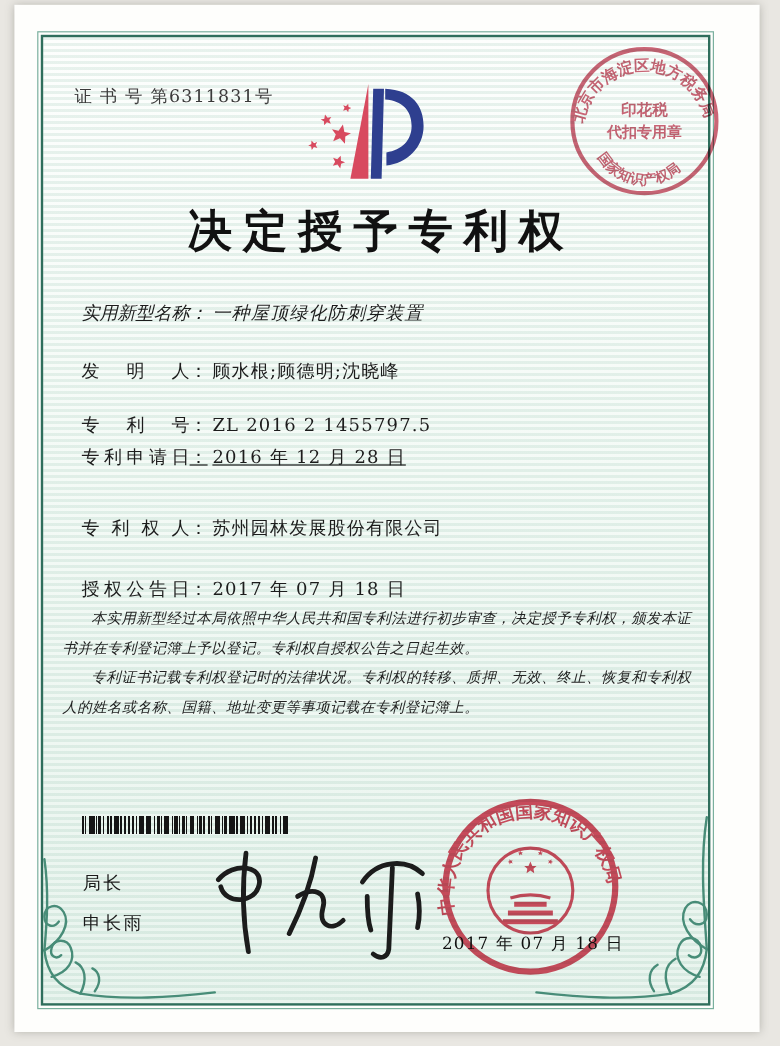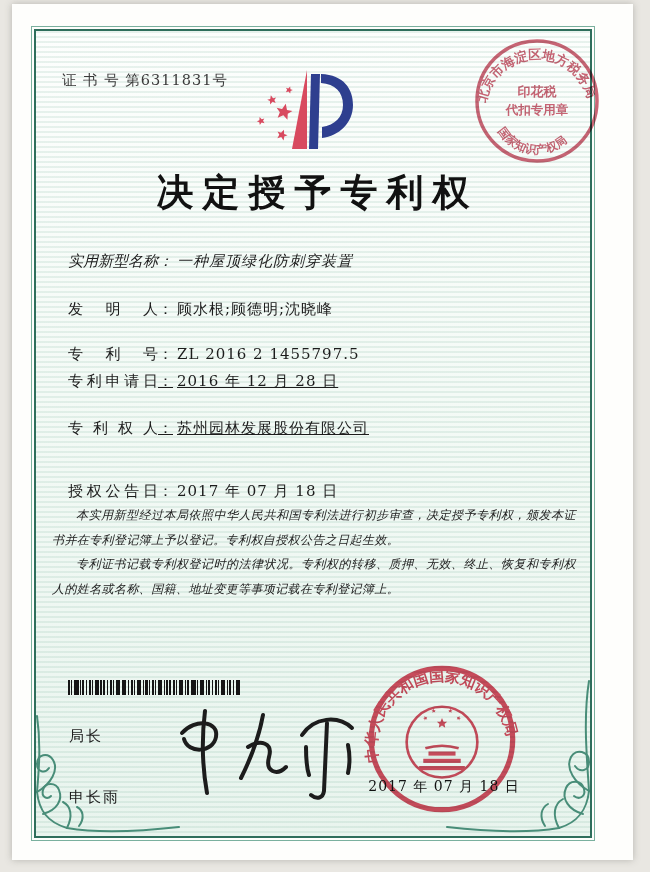--- a/index.html
+++ b/index.html
@@ -20,40 +20,40 @@
 
   .cert-no { position:absolute; left:30px; top:44px; font-size:14.5px; color:#3a3a3a; letter-spacing:1px; }
 
   .logo { position:absolute; left:212px; top:30px; }
 
   .title { position:absolute; left:0; right:0; top:141px; text-align:center;
            font-size:37px; font-weight:600; color:#111; letter-spacing:9px; text-indent:9px; }
 
   .field { position:absolute; left:36px; font-size:15px; color:#1c1c1c; white-space:nowrap; }
   .field-1 { top:225px;font-style:italic; } .field-2 { top:273px; } .field-3 { top:318px; }
-  .field-4 { top:345px;text-decoration:underline; } .field-5 { top:392px;text-decoration:underline; } .field-6 { top:455px; }
+  .field-4 { top:345px;text-decoration:underline; } .field-5 { top:404px; } .field-6 { top:455px; }
   .flabel { display:inline-block; width:90px; text-align:justify; text-align-last:justify; vertical-align:bottom; }
   .colon { margin-right:4px; }
   .fvalue { letter-spacing:1px; }
 
   .body-text { position:absolute; left:20px; right:18px; top:476px;
                font-size:12px; line-height:24.5px; color:#222;
                text-align:justify; font-style:italic; letter-spacing:.4px; }
   .body-text p { text-indent:2em; }
 
   .barcode { position:absolute; left:36px; top:653px; width:172px; height:15px;
              background-image:
                repeating-linear-gradient(90deg,#151515 0 1px, transparent 1px 3px),
                repeating-linear-gradient(90deg,#151515 0 2px, transparent 2px 7px),
                repeating-linear-gradient(90deg,transparent 0 9px, #151515 9px 11px, transparent 11px 23px); }
 
   .sig-title { position:absolute; left:37px; top:700px; font-family:"DejaVu Sans", sans-serif;
                font-size:15px; color:#1a1a1a; letter-spacing:2px; }
   .sig-name  { position:absolute; left:37px; top:733px; font-family:"DejaVu Sans", sans-serif;
-               font-size:15px; color:#1a1a1a; letter-spacing:2px;margin-top:28px; }
+               font-size:15px; color:#1a1a1a; letter-spacing:2px; }
   .signature { position:absolute; left:128px; top:668px; }
 
   .tax-stamp { position:absolute; left:440px; top:9px; mix-blend-mode:multiply; opacity:.88; z-index:5; }
   .big-seal  { position:absolute; left:332px; top:634px; mix-blend-mode:multiply; opacity:.9; z-index:5; }
   .seal-date { position:absolute; left:330px; top:751px; width:164px; text-align:center;
                font-size:14px; color:#111; letter-spacing:1px; z-index:6; }
 
   .flourish-left  { position:absolute; left:1px; bottom:1px; opacity:.85; }
   .flourish-right { position:absolute; right:1px; bottom:1px; transform:scaleX(-1); opacity:.85; }
 

